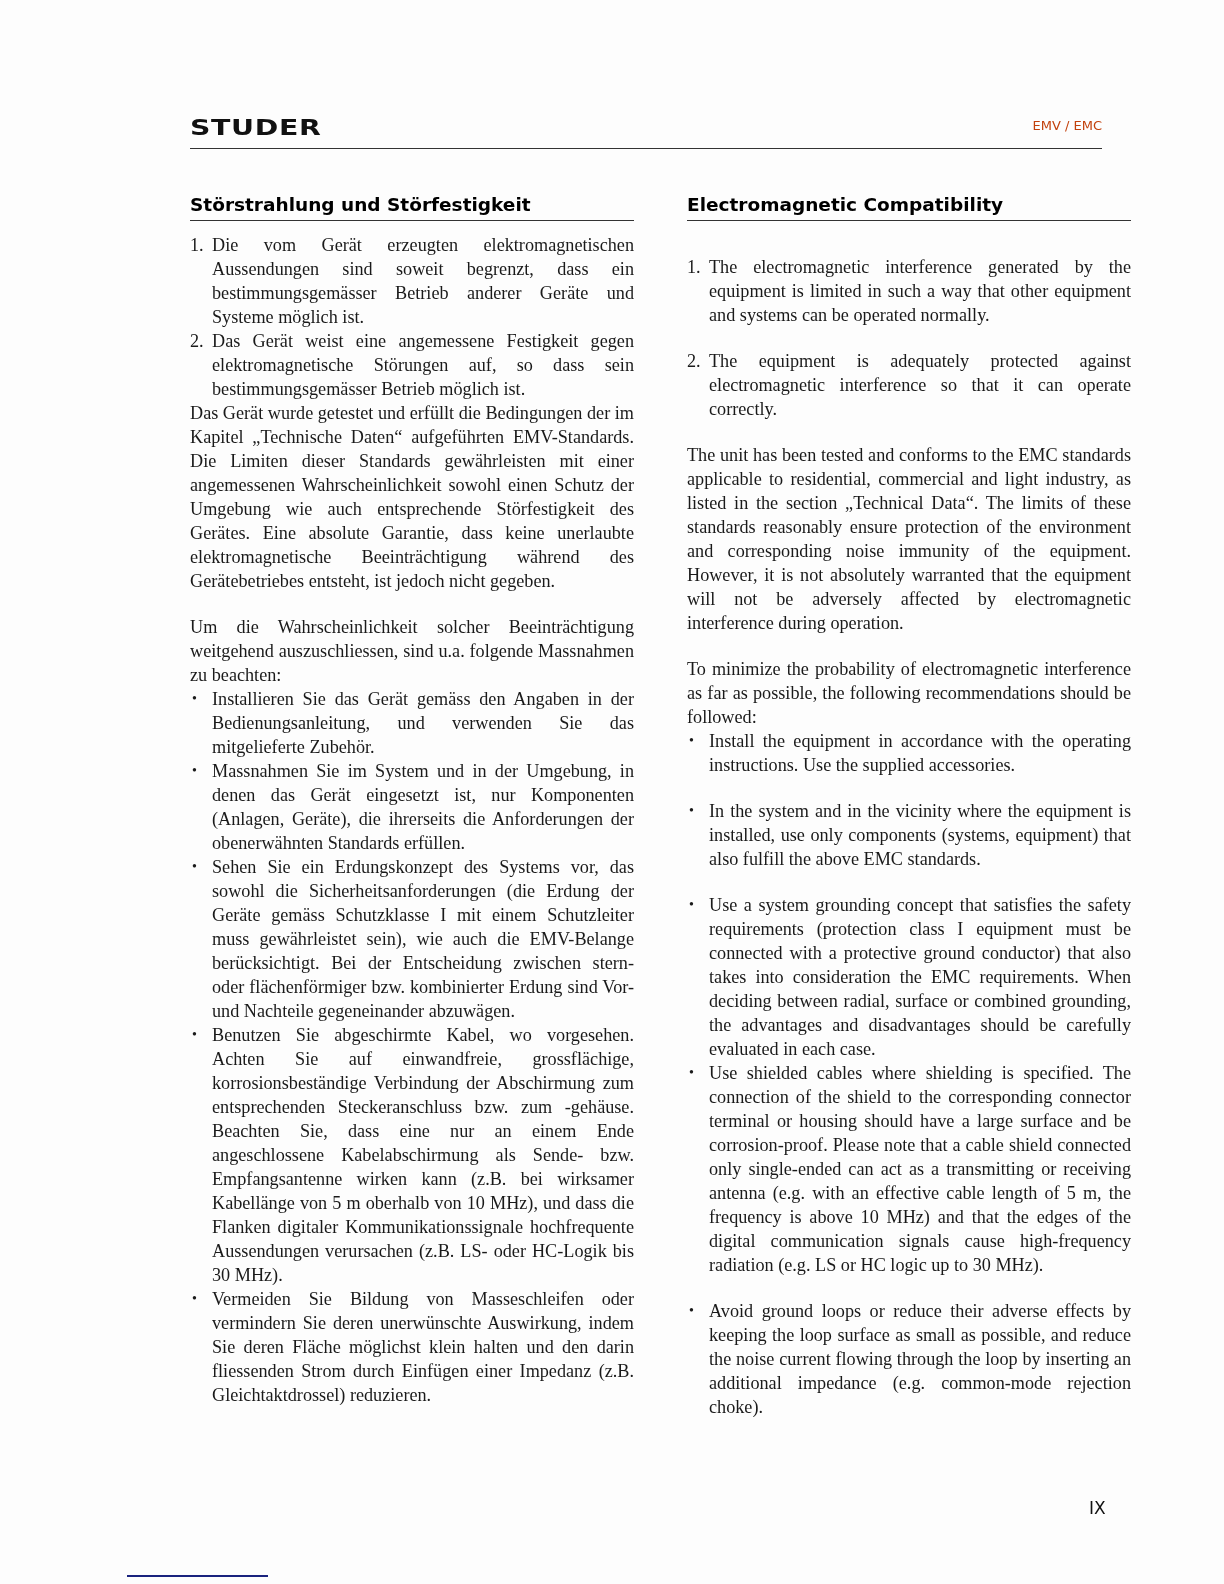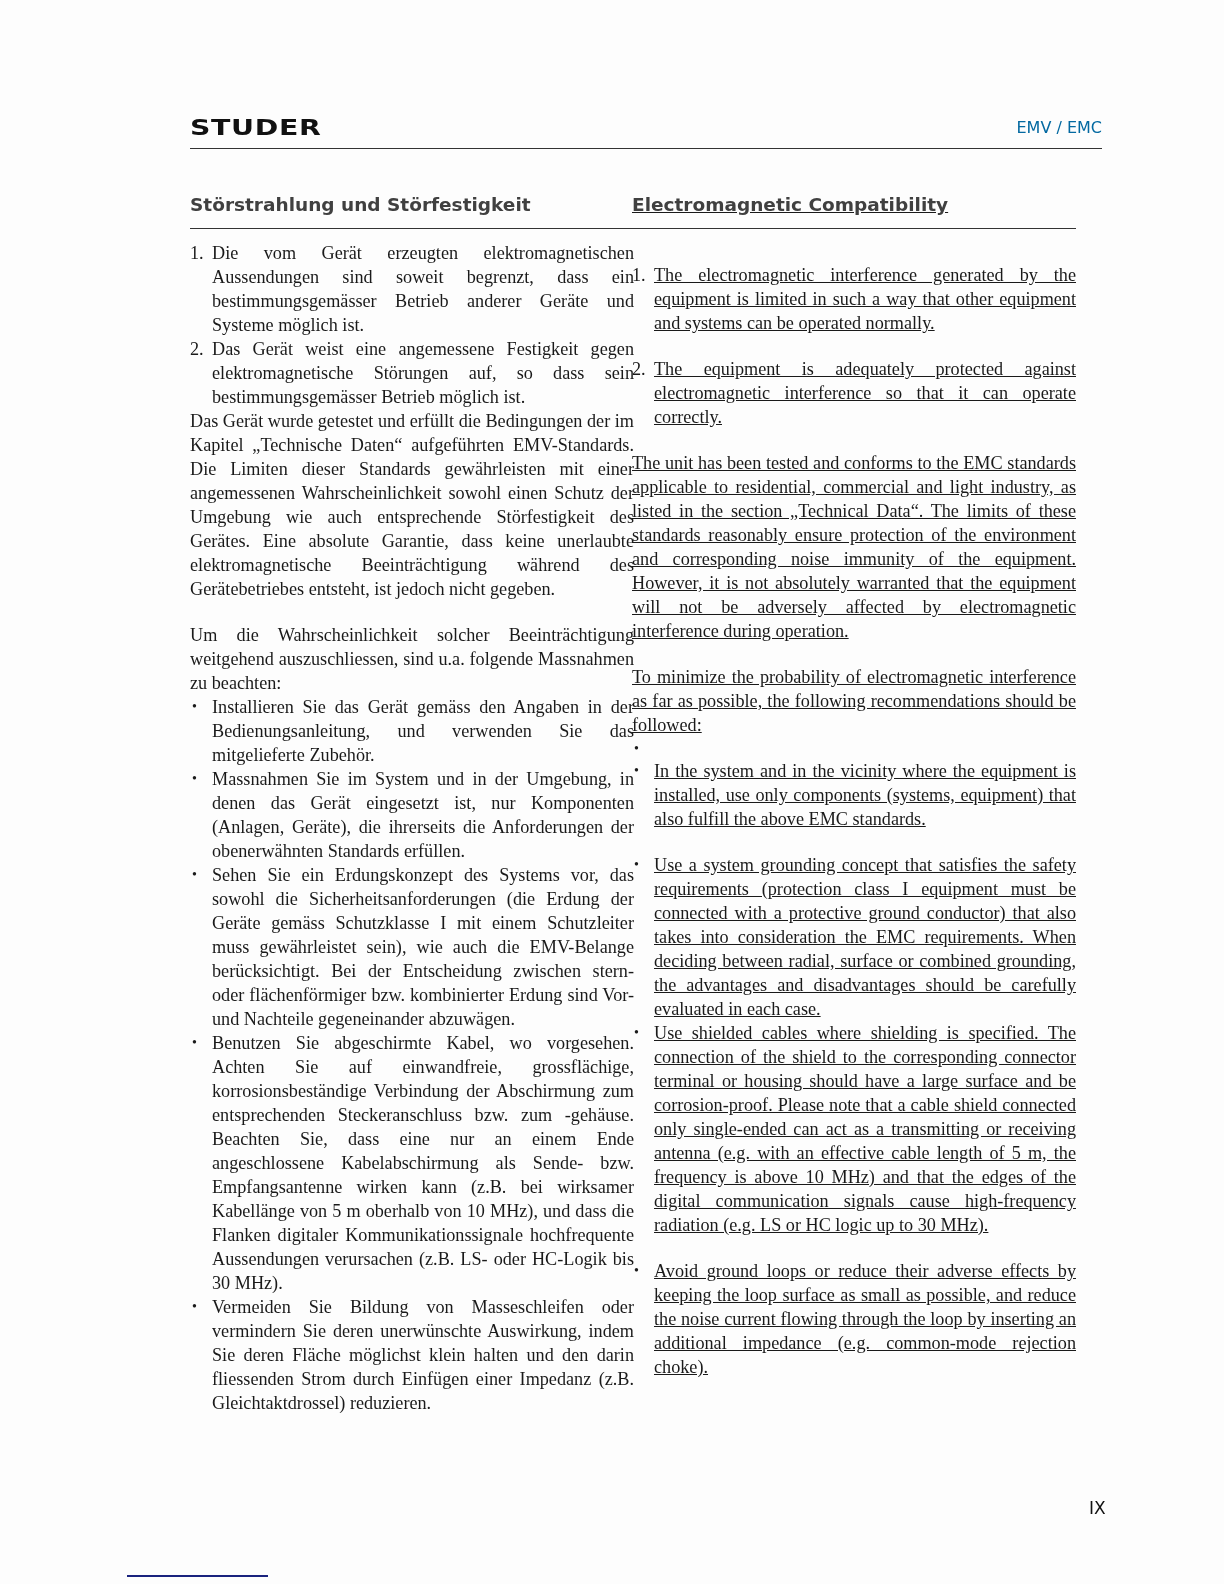--- a/index.html
+++ b/index.html
@@ -38,43 +38,43 @@
       letter-spacing: 0.5px;
       color: #111;
       transform: scaleX(1.35);
       transform-origin: left center;
     }
     .section-label {
       position: absolute;
       right: 0;
       top: 6px;
       font-family: "DejaVu Sans", sans-serif;
-      font-size: 16px;
-      color: #0369a1;
+      font-size: 13px;
+      color: #c2410c;
     }
     .col {
       position: absolute;
       top: 192px;
       width: 444px;
       font-family: "Liberation Serif", serif;
       font-size: 18.2px;
       line-height: 24px;
       color: #1a1a1a;
     }
     .col-de { left: 190px; }
-    .col-en { left: 632px; text-decoration: underline; }
+    .col-en { left: 687px; }
     .heading {
       font-family: "DejaVu Sans", sans-serif;
       font-weight: bold;
       font-size: 18.5px;
       line-height: 26px;
-      padding-bottom: 10px;
+      padding-bottom: 2px;
       border-bottom: 1.5px solid #333;
       margin-bottom: 12px;
-      color: #404040;
+      color: #000000;
     }
     p {
       margin: 0;
       text-align: justify;
     }
     .item {
       position: relative;
       padding-left: 22px;
       text-align: justify;
     }
@@ -162,20 +162,21 @@
     <div class="item">
       <span class="marker">2.</span>
       <span>The equipment is adequately protected against electromagnetic interference so that it can operate correctly.</span>
     </div>
     <div class="gap-m"></div>
     <p>The unit has been tested and conforms to the EMC standards applicable to residential, commercial and light industry, as listed in the section „Technical Data“. The limits of these standards reasonably ensure protection of the environment and corresponding noise immunity of the equipment. However, it is not absolutely warranted that the equipment will not be adversely affected by electromagnetic interference during operation.</p>
     <div class="gap-m"></div>
     <p>To minimize the probability of electromagnetic interference as far as possible, the following recommendations should be followed:</p>
     <div class="item bullet">
       <span class="marker">•</span>
+      <span>Install the equipment in accordance with the operating instructions. Use the supplied accessories.</span>
     </div>
     <div class="gap-m"></div>
     <div class="item bullet">
       <span class="marker">•</span>
       <span>In the system and in the vicinity where the equipment is installed, use only components (systems, equipment) that also fulfill the above EMC standards.</span>
     </div>
     <div class="gap-m"></div>
     <div class="item bullet">
       <span class="marker">•</span>
       <span>Use a system grounding concept that satisfies the safety requirements (protection class I equipment must be connected with a protective ground conductor) that also takes into consideration the EMC requirements. When deciding between radial, surface or combined grounding, the advantages and disadvantages should be carefully evaluated in each case.</span>

